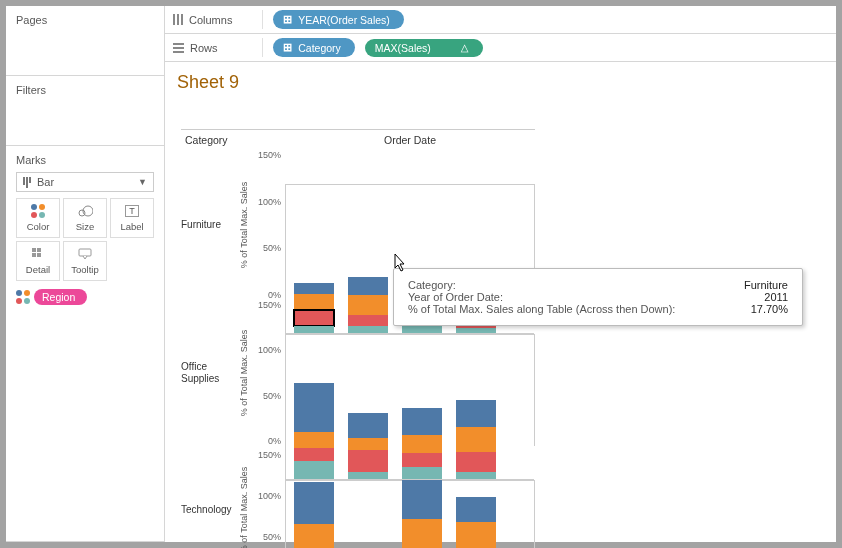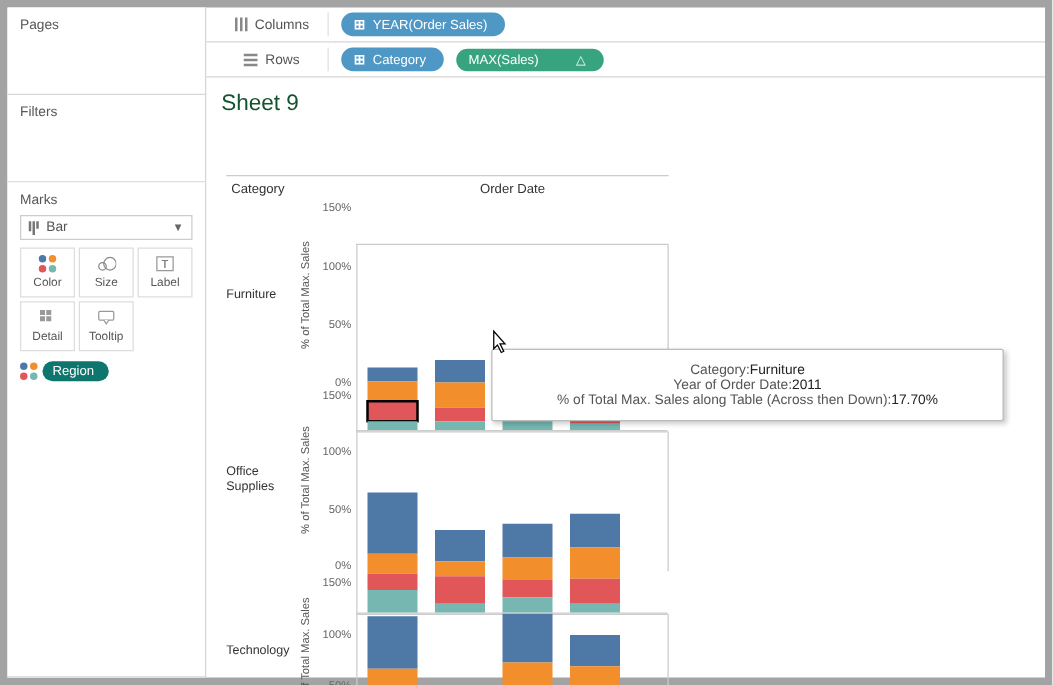--- a/index.html
+++ b/index.html
@@ -22,37 +22,37 @@
   .mcell { border: 1px solid #ddd; display: flex; flex-direction: column; align-items: center; justify-content: center; padding: 5px 2px; cursor: pointer;}
   .mcell .ic { height: 14px; display:flex; align-items:center; justify-content:center; margin-bottom:3px;}
   .mcell .lb { font-size: 9.5px; color:#555;}
   .color-dots { display:grid; grid-template-columns:6px 6px; gap:2px;}
   .color-dots span{width:6px;height:6px;border-radius:50%}
   .color-dots span:nth-child(1){background:#4e79a7}
   .color-dots span:nth-child(2){background:#f28e2b}
   .color-dots span:nth-child(3){background:#e15759}
   .color-dots span:nth-child(4){background:#76b7b2}
   .pill-row { display:flex; align-items:center; margin-top:8px;}
-  .region-pill { background:#0f766e; color:#fff; border-radius:10px; padding:2px 12px 2px 8px; display:flex; align-items:center; gap:6px; font-size:10.5px;}
+  .region-pill { background:#ec4899; color:#fff; border-radius:10px; padding:2px 12px 2px 8px; display:flex; align-items:center; gap:6px; font-size:10.5px;}
 
   .right { flex:1; display:flex; flex-direction:column;}
   .shelf { display:flex; align-items:center; border-bottom:1px solid #d6d6d6; padding:4px 8px; gap:10px; height:30px;}
-  .shelf-label { width:90px; display:flex; align-items:center; gap:6px; font-size:11px; color:#555; border-right:1px solid #e0e0e0; height:100%;justify-content:center;}
+  .shelf-label { width:90px; display:flex; align-items:center; gap:6px; font-size:11px; color:#555; border-right:1px solid #e0e0e0; height:100%;}
   .pill { border-radius:12px; padding:3px 14px 3px 10px; color:#fff; font-size:10.5px; display:flex; align-items:center; gap:6px;}
   .pill.blue { background:#4f97c4;}
   .pill.green { background:#38a47f;}
   .plus { font-weight:bold; font-size:11px;}
   .delta { font-size:10px;}
   .cols-icon { display:inline-flex; gap:2px;}
   .cols-icon span{width:2px;height:11px;background:#888}
   .rows-icon { display:inline-flex; flex-direction:column; gap:2px;}
   .rows-icon span{height:2px;width:11px;background:#888}
 
   .sheet { padding:10px 12px 0 12px; flex:1; position:relative;}
-  .sheet-title { font-size:18px; font-weight:300; color:#14532d; margin-bottom:13px;}
+  .sheet-title { font-size:18px; font-weight:300; color:#a16207; margin-bottom:2px;}
   .chart-header { display:flex; align-items:flex-end; padding-left:4px;}
   .cat-header { width:104px; font-size:10.5px; color:#333; border-top:1px solid #ccc; padding:4px 0 4px 4px;}
   .od-header { flex:1; text-align:center; font-size:10.5px; color:#333; border-top:1px solid #ccc; padding:4px 0;}
 
   .chart-area { position:relative;}
   .row-chart { display:flex; align-items:stretch;}
   .row-label { width:58px; display:flex; align-items:center; font-size:10px; color:#333; padding-left:4px; padding-right:4px; line-height:1.2;}
   .axis-label { width:18px; display:flex; align-items:center; justify-content:center;}
   .axis-label span{ transform:rotate(-90deg); white-space:nowrap; font-size:9px; color:#555;}
   .ticks { width:32px; display:flex; flex-direction:column; justify-content:space-between; align-items:flex-end; padding-right:4px;}
@@ -67,21 +67,21 @@
   .seg.hl { outline:2px solid #000; outline-offset:-1px;}
 
   .row-chart.h1 { height:150px;}
   .bars.h1 { height:150px;}
   .row-chart.h2 { height:146px;}
   .bars.h2 { height:146px;}
   .row-chart.h3 { height:128px;}
   .bars.h3 { height:128px; border-bottom:none;}
 
   .tooltip { position:absolute; top:118px; left:216px; width:410px; background:#fff; border:1px solid #bbb; border-radius:2px; box-shadow:2px 2px 4px rgba(0,0,0,0.2); padding:10px 14px; font-size:11px; color:#555; z-index:10;}
-  .tooltip-row { display:flex; justify-content:center;}
+  .tooltip-row { display:flex; justify-content:space-between;}
   .tooltip-row .v{color:#222;}
 
   .cursor { position:absolute; top:102px; left:212px; z-index:11; font-size:16px;}
   .cursor::after{content:"";}
   .plot-wrap { border-right:1px solid #ccc; width:250px;margin-top:34px;}
 </style>
 </head>
 <body>
 
 <div class="app">

